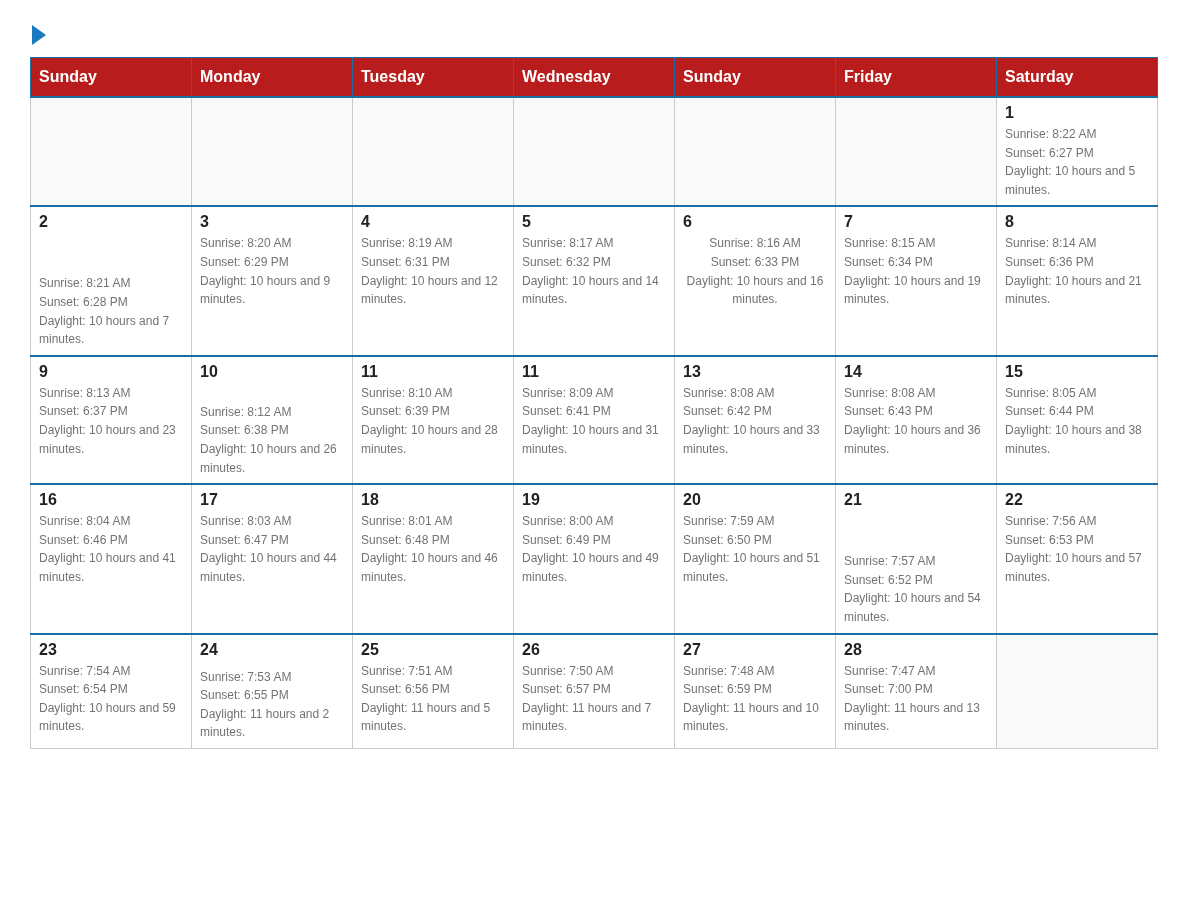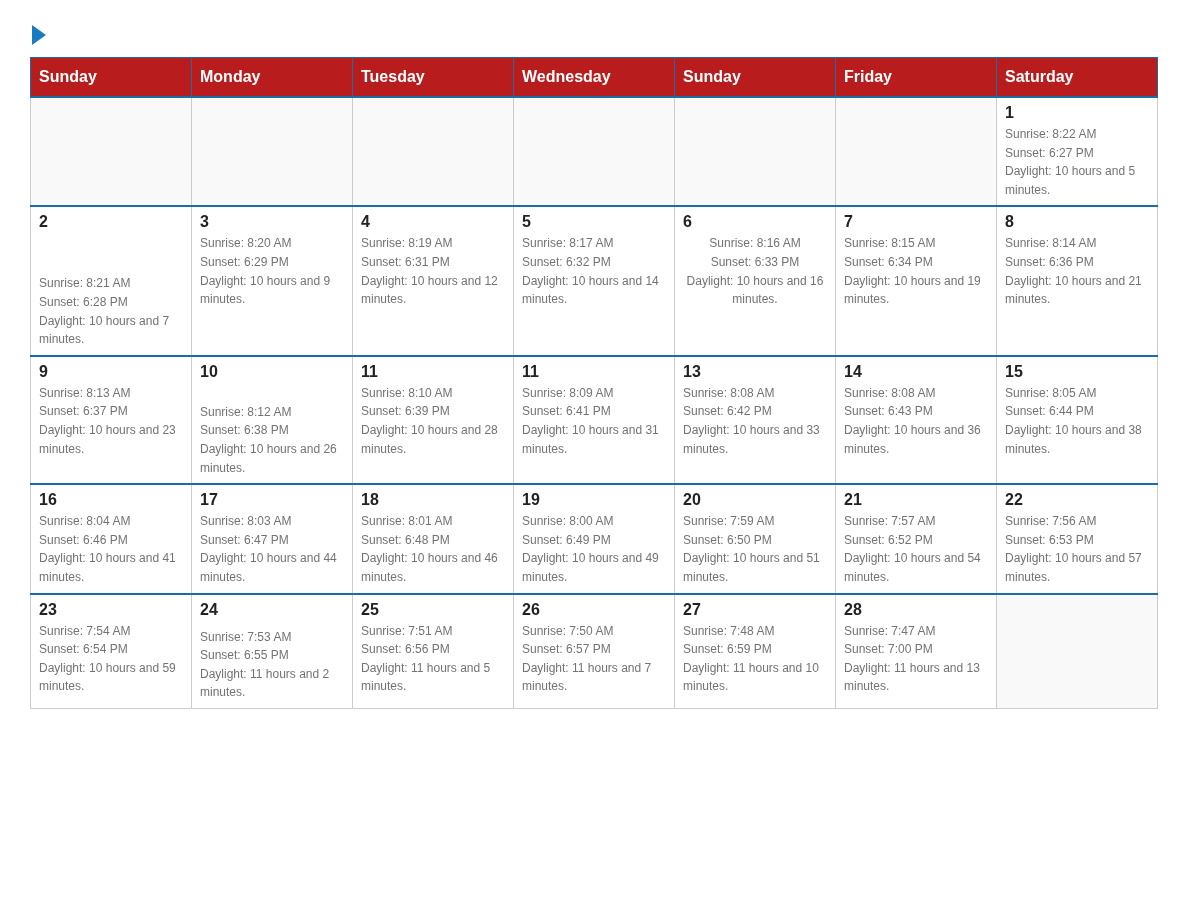--- a/index.html
+++ b/index.html
@@ -320,21 +320,21 @@
           <div class="cell-content">
             <span class="day-number">20</span>
             <span class="day-info" style="white-space: pre-line;">Sunrise: 7:59 AM
 Sunset: 6:50 PM
 Daylight: 10 hours and 51 minutes.</span>
           </div>
         </td>
         <td>
           <div class="cell-content">
             <span class="day-number">21</span>
-            <span class="day-info" style="white-space: pre-line;">Sunrise: 7:57 AM
+            <span class="day-info" style="white-space: pre-line; margin-top: 40px;">Sunrise: 7:57 AM
 Sunset: 6:52 PM
 Daylight: 10 hours and 54 minutes.</span>
           </div>
         </td>
         <td>
           <div class="cell-content">
             <span class="day-number">22</span>
             <span class="day-info" style="white-space: pre-line;">Sunrise: 7:56 AM
 Sunset: 6:53 PM
 Daylight: 10 hours and 57 minutes.</span>

